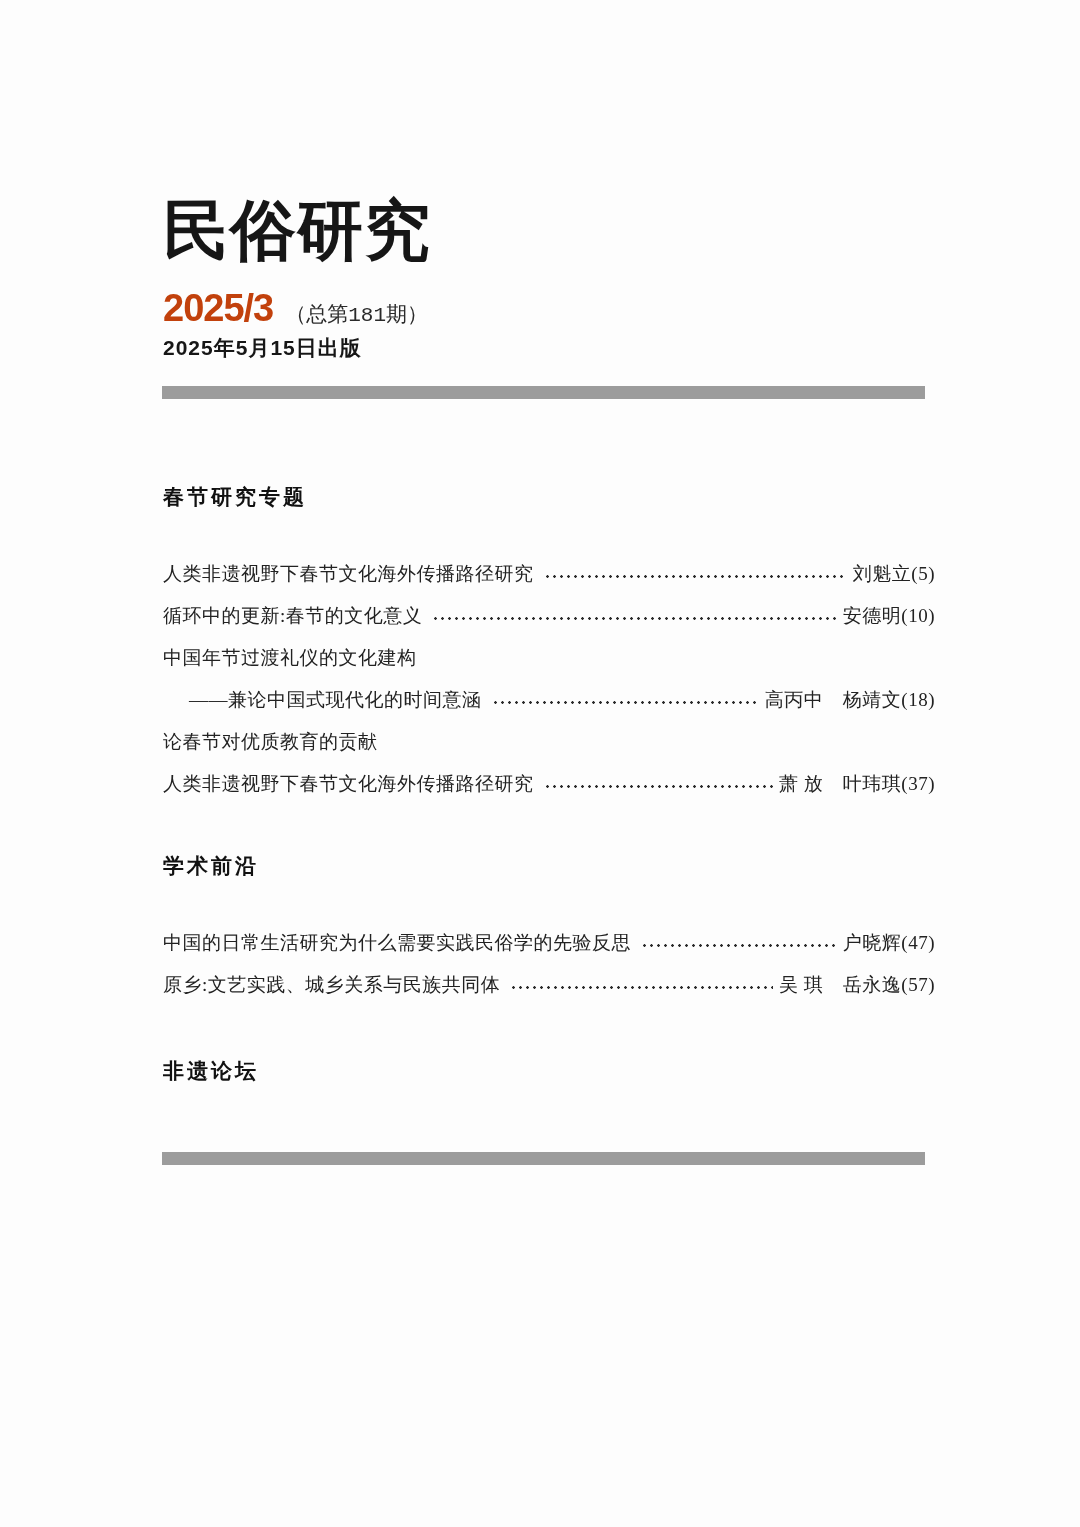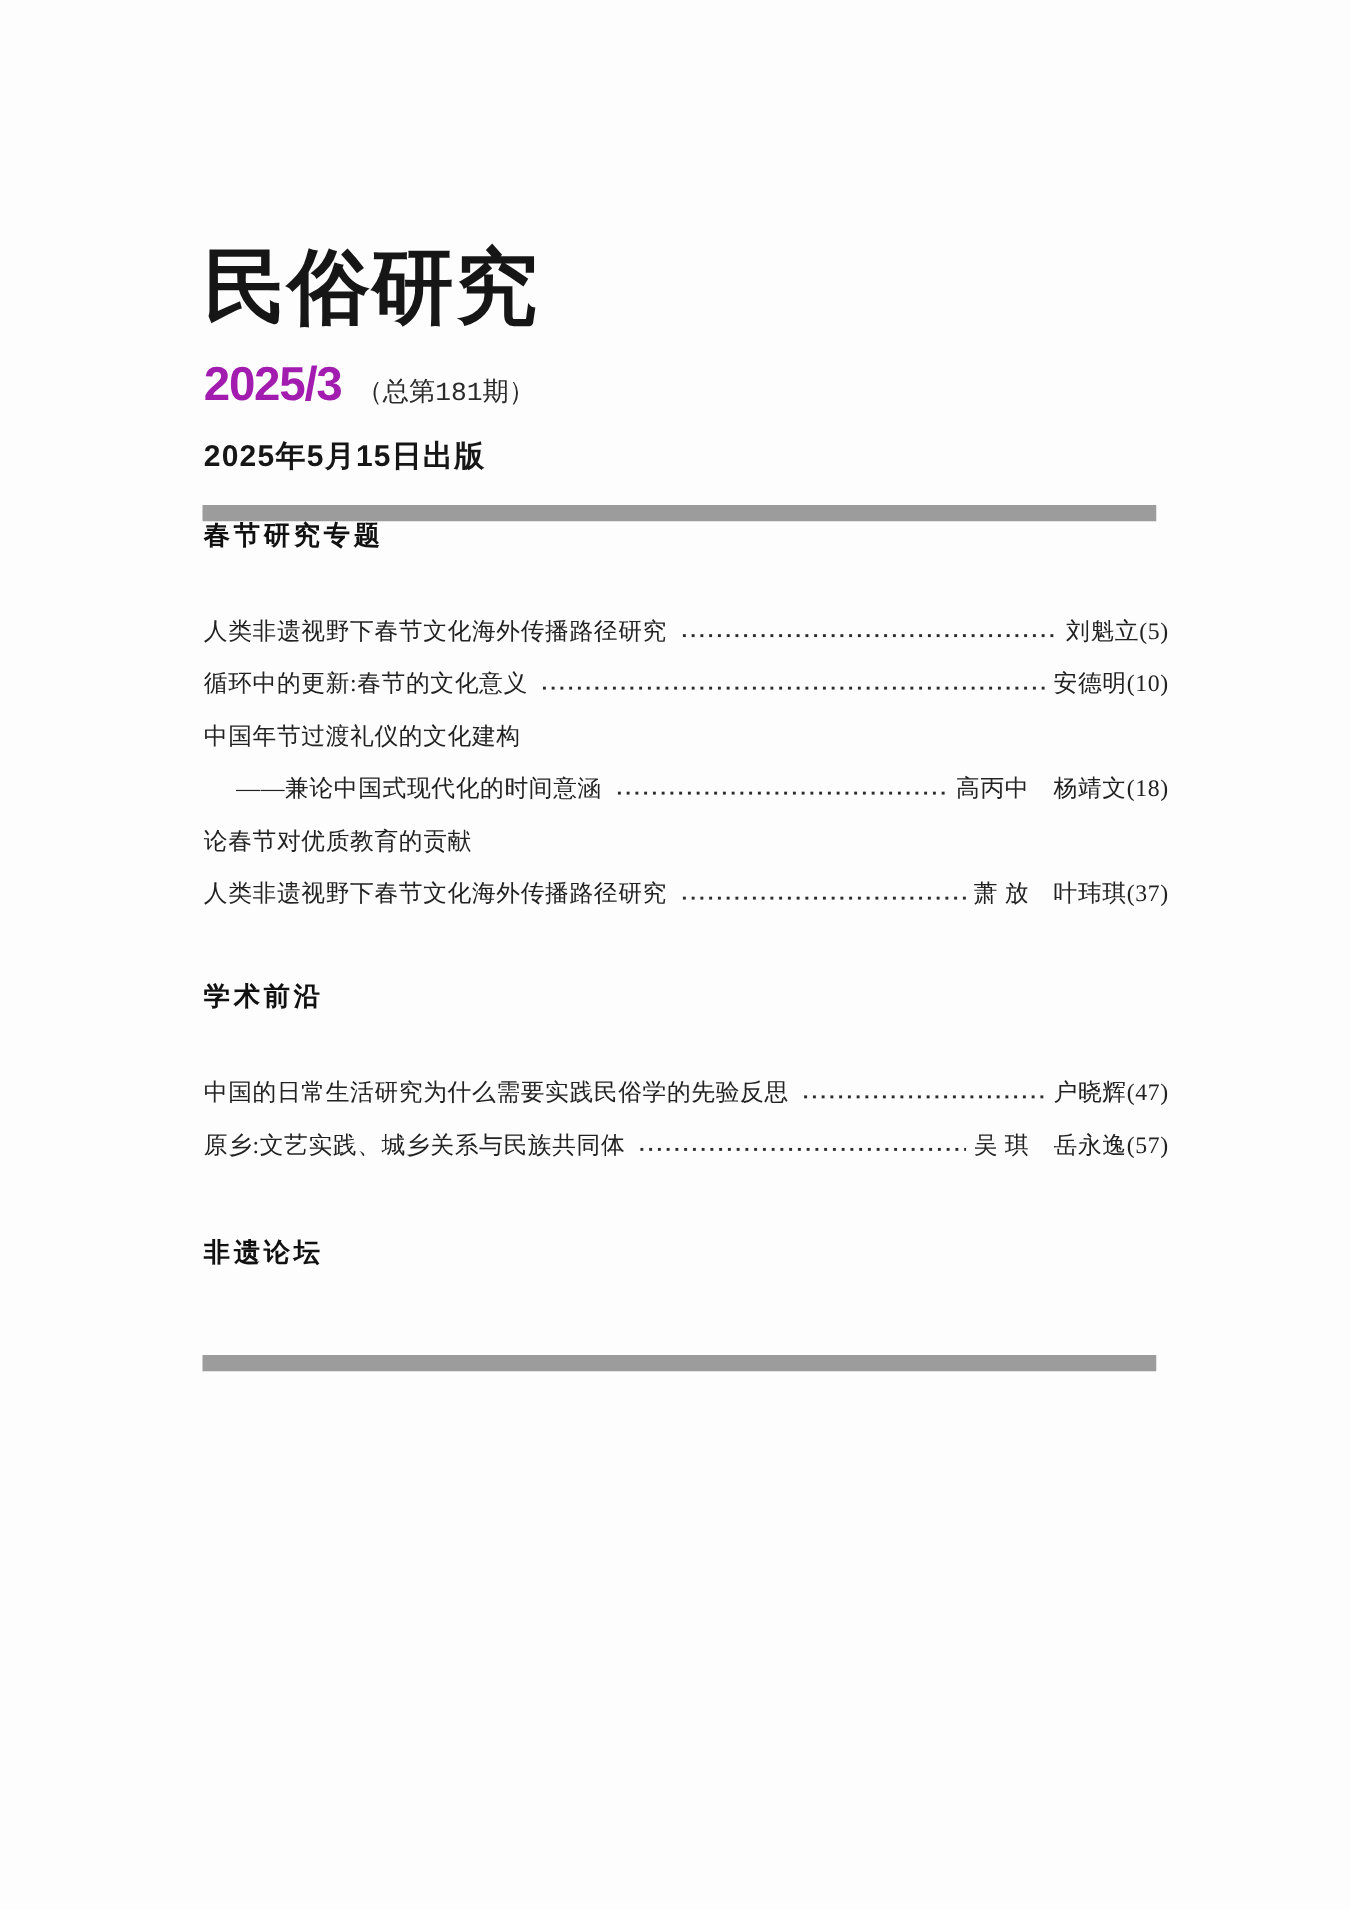--- a/index.html
+++ b/index.html
@@ -24,49 +24,49 @@
     letter-spacing: 1px;
     color: #161616;
     white-space: nowrap;
   }
   .issue-line { margin-top: 22px; line-height: 40px; white-space: nowrap; }
   .issue-no {
     font-family: "Liberation Sans", "DejaVu Sans", sans-serif;
     font-weight: 700;
     font-size: 38px;
     letter-spacing: -1px;
-    color: #a21caf;
+    color: #c2410c;
   }
   .issue-total {
     font-family: Liberation Mono, monospace;
     font-size: 21px;
     color: #2a2a2a;
     margin-left: 8px;
   }
   .pub-date {
-    margin-top: 18px;
+    margin-top: 0;
     font-family: "Liberation Sans", "DejaVu Sans", sans-serif;
     font-weight: 700;
-    font-size: 24px;
+    font-size: 21px;
     line-height: 24px;
     letter-spacing: 1px;
     color: #161616;
   }
   
   .rule {
     height: 13px;
     background: #9c9c9c;
     margin-left: 162px;
     margin-right: 155px;
   }
   .rule-top { margin-top: 26px; }
   .rule-bottom { margin-top: 69px; }
   
   .content { padding: 0 145px 0 163px; }
-  .toc-section-1 { }
+  .toc-section-1 { padding-top: 86px; }
   .toc-section-2 { padding-top: 39px; }
   .toc-section-3 { padding-top: 43px; }
   .section-heading {
     margin: 0 0 54px 0;
     font-family: "Liberation Sans", "DejaVu Sans", sans-serif;
     font-weight: 700;
     font-size: 21px;
     line-height: 24px;
     letter-spacing: 3px;
     color: #111;

